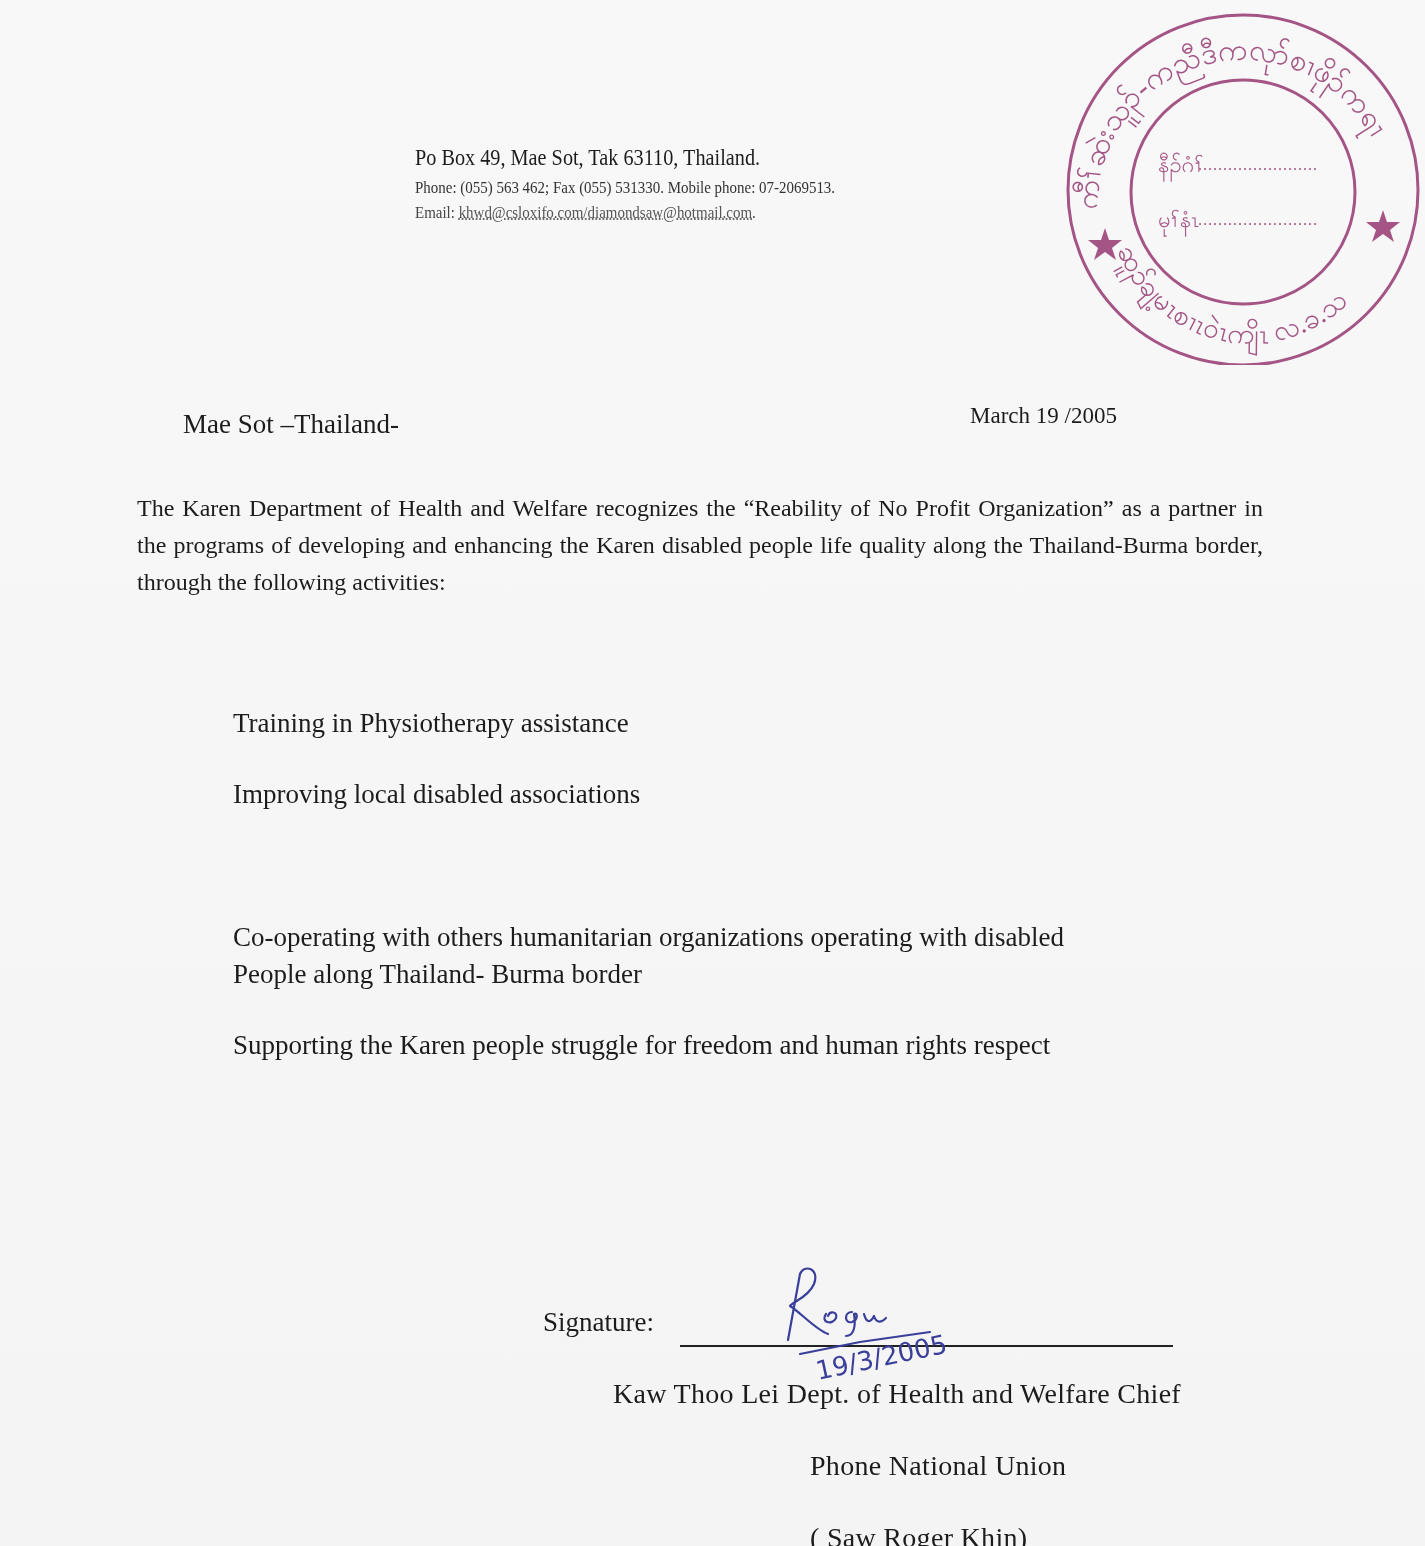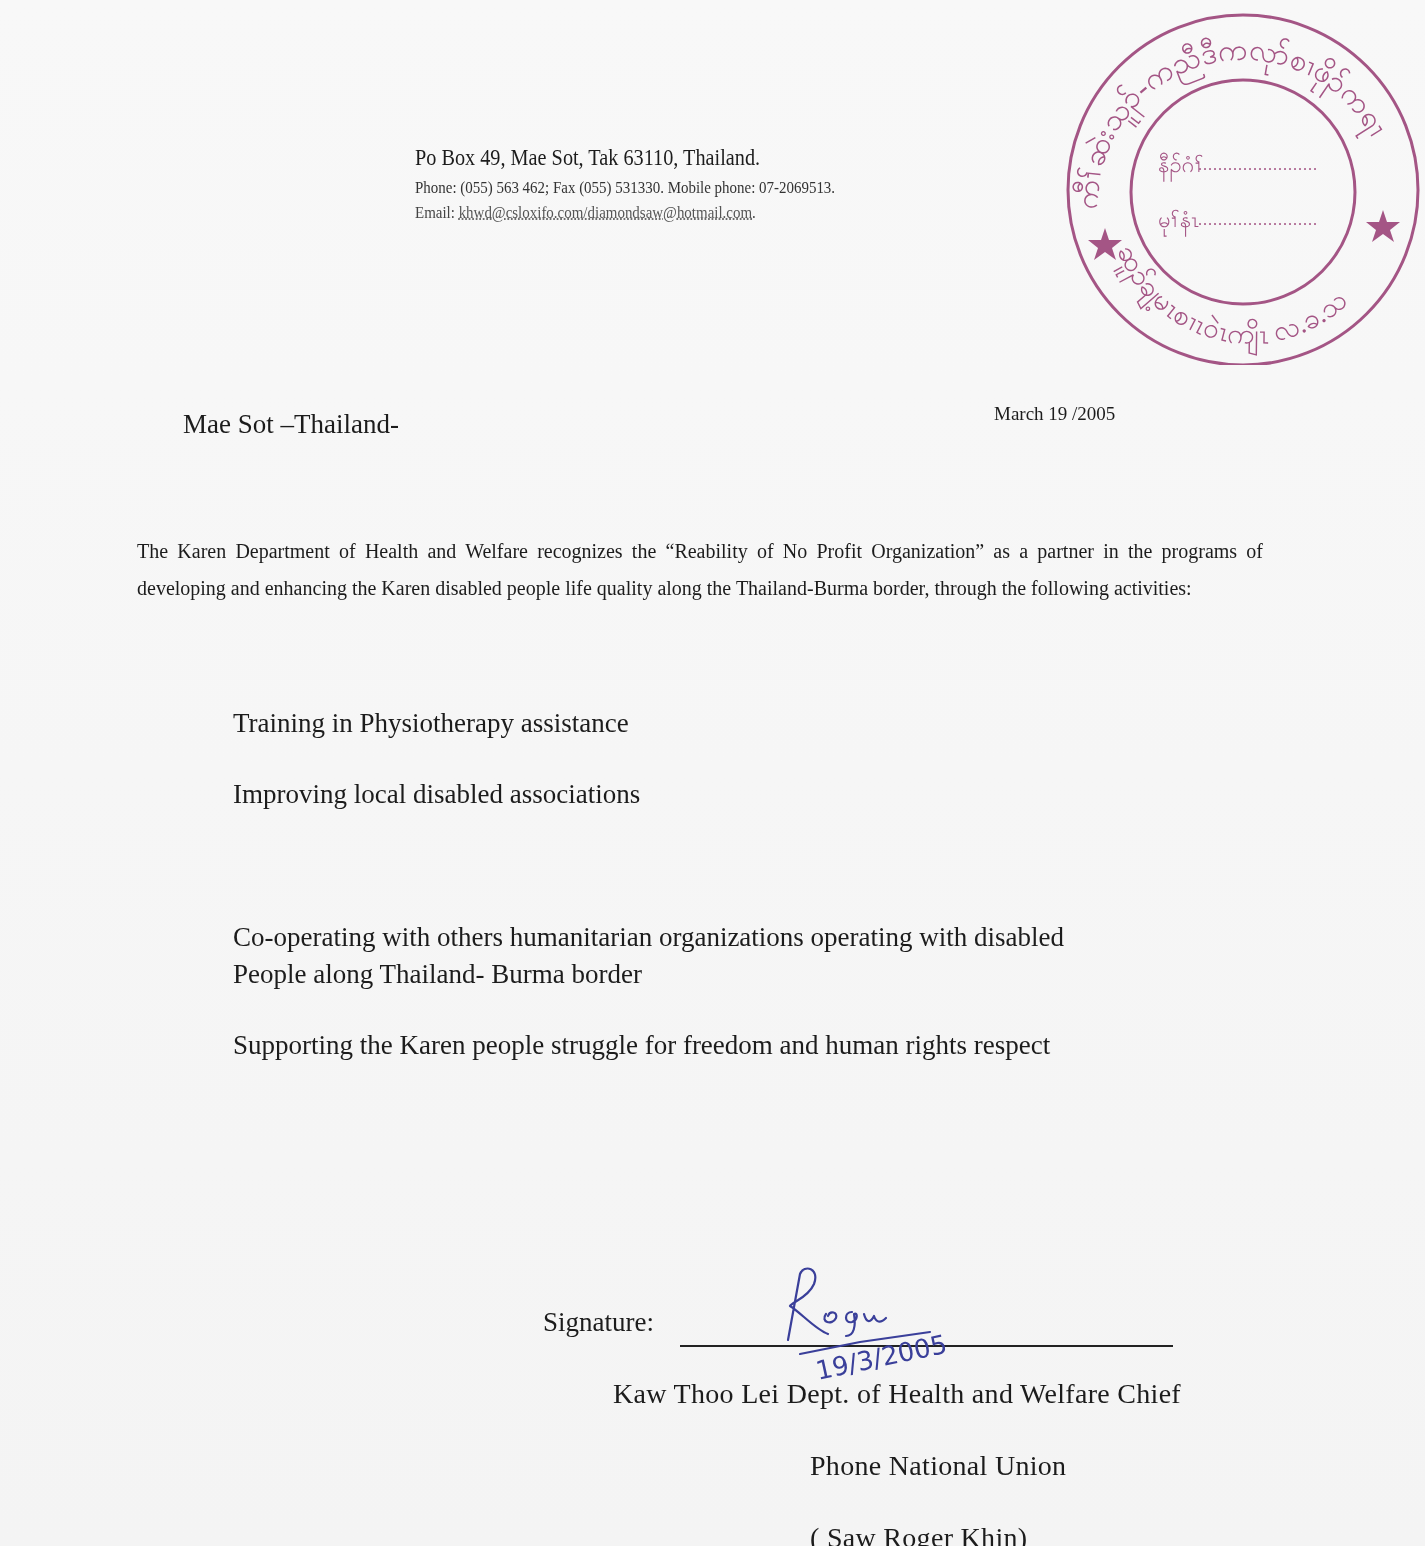--- a/index.html
+++ b/index.html
@@ -11,24 +11,24 @@
     position: relative;
   }
   .page { position: absolute; inset: 0; background: linear-gradient(180deg,#f8f8f8 0%,#f4f4f4 100%); }
   .abs { position: absolute; white-space: nowrap; }
   .header-title { left: 273px; top: 74px; font-size: 25px; font-weight: bold; letter-spacing: 0.6px; }
   .address { left: 415px; top: 145px; font-size: 23px; transform: scaleX(0.88); transform-origin: left top; }
   .contact { left: 415px; top: 178px; font-size: 17px; color: #333; transform: scaleX(0.88); transform-origin: left top; }
   .email { left: 415px; top: 203px; font-size: 17px; color: #444; transform: scaleX(0.88); transform-origin: left top; }
   .email .link { text-decoration: underline dotted; color: #555; }
   .place { left: 135px; top: 409px; font-size: 27px; margin-left: 48px; }
-  .date { left: 970px; top: 403px; font-size: 19px; margin-left: 24px; }
+  .date { left: 970px; top: 403px; font-size: 23px; }
   .body-para {
-    position: absolute; left: 137px; top: 533px; width: 1126px;
-    font-size: 20px; line-height: 37px; text-align: justify;
+    position: absolute; left: 137px; top: 490px; width: 1126px;
+    font-size: 24px; line-height: 37px; text-align: justify;
   }
   .activity { left: 233px; font-size: 27px; line-height: 37px; margin-top: 8px; }
   .act-1 { top: 697px; }
   .act-2 { top: 768px; }
   .act-3 { top: 838px; }
   .act-4 { top: 911px; }
   .act-5 { top: 1019px; }
   .sig-label { left: 543px; top: 1307px; font-size: 27px; }
   .sig-line { position: absolute; left: 680px; top: 1345px; width: 493px; height: 2px; background: #222; }
   .signature { position: absolute; left: 760px; top: 1262px; width: 260px; height: 130px; }

